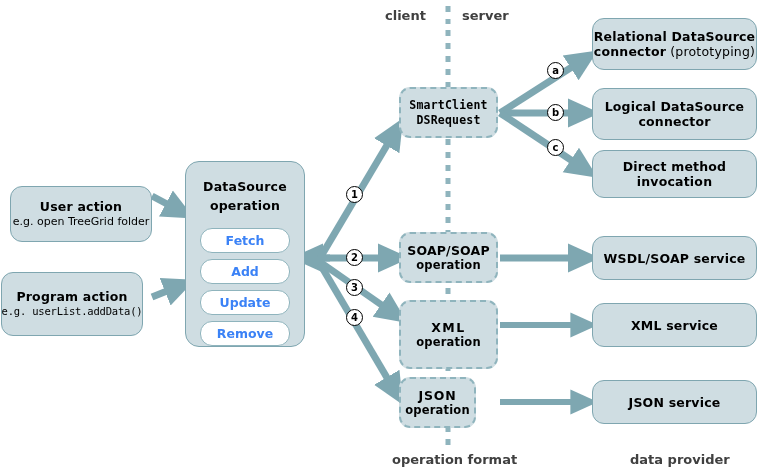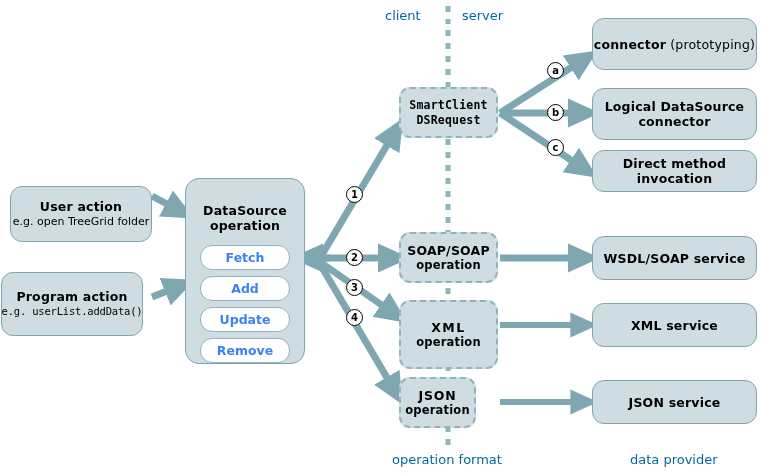--- a/index.html
+++ b/index.html
@@ -61,24 +61,23 @@
   }
 
   
   .node.dashed {
     border: 2px dashed #8fb4bd;
     border-radius: 11px;
   }
 
   
   #ds-ops {
-    padding-top: 7px;
-    justify-content: flex-end;
+    padding-top: 17px;
+    justify-content: space-between;
     border-radius: 14px;
-    margin-top: 17px;
   }
   #ds-ops .ttl {
     font-size: 12.5px;
   }
   .op-pill {
     width: 88px;
     height: 23px;
     margin-top: 6px;
     background: #ffffff;
     border: 1px solid #8fb4bd;
@@ -89,22 +88,22 @@
     font-weight: bold;
     font-size: 12.5px;
     color: #3b82f6;
   }
   #ds-ops .oplist { margin-top: 6px; }
 
   
   .lbl {
     position: absolute;
     font-size: 13px;
-    font-weight: normal;
-    color: #0369a1;
+    font-weight: bold;
+    color: #404040;
     white-space: nowrap;
     z-index: 4;
   }
 
   
   .badge {
     position: absolute;
     width: 17px;
     height: 17px;
     border-radius: 50%;
@@ -233,31 +232,32 @@
     <div class="ttl" style="letter-spacing:1.5px;">XML</div>
     <div class="ttl" style="font-size:11.5px;">operation</div>
   </div>
 
   <div class="node dashed" id="fmt-json" style="left:399px; top:377px; width:77px; height:51px;">
     <div class="ttl" style="letter-spacing:0.8px;">JSON</div>
     <div class="ttl" style="font-size:11.5px;">operation</div>
   </div>
 
   <div class="node" id="prov-relational" style="left:592px; top:18px; width:165px; height:52px;">
+    <div class="ttl">Relational DataSource</div>
     <div class="ttl">
       <span>connector</span><span class="light"> (prototyping)</span>
     </div>
   </div>
 
   <div class="node" id="prov-logical" style="left:592px; top:88px; width:165px; height:52px;">
     <div class="ttl">Logical DataSource</div>
     <div class="ttl">connector</div>
   </div>
 
-  <div class="node" id="prov-direct" style="left:592px; top:150px; width:165px; height:42px;">
+  <div class="node" id="prov-direct" style="left:592px; top:150px; width:165px; height:48px;">
     <div class="ttl">Direct method</div>
     <div class="ttl">invocation</div>
   </div>
 
   <div class="node" id="prov-wsdl-service" style="left:592px; top:236px; width:165px; height:44px;">
     <div class="ttl">WSDL/SOAP service</div>
   </div>
 
   <div class="node" id="prov-xml-service" style="left:592px; top:303px; width:165px; height:44px;">
     <div class="ttl">XML service</div>

